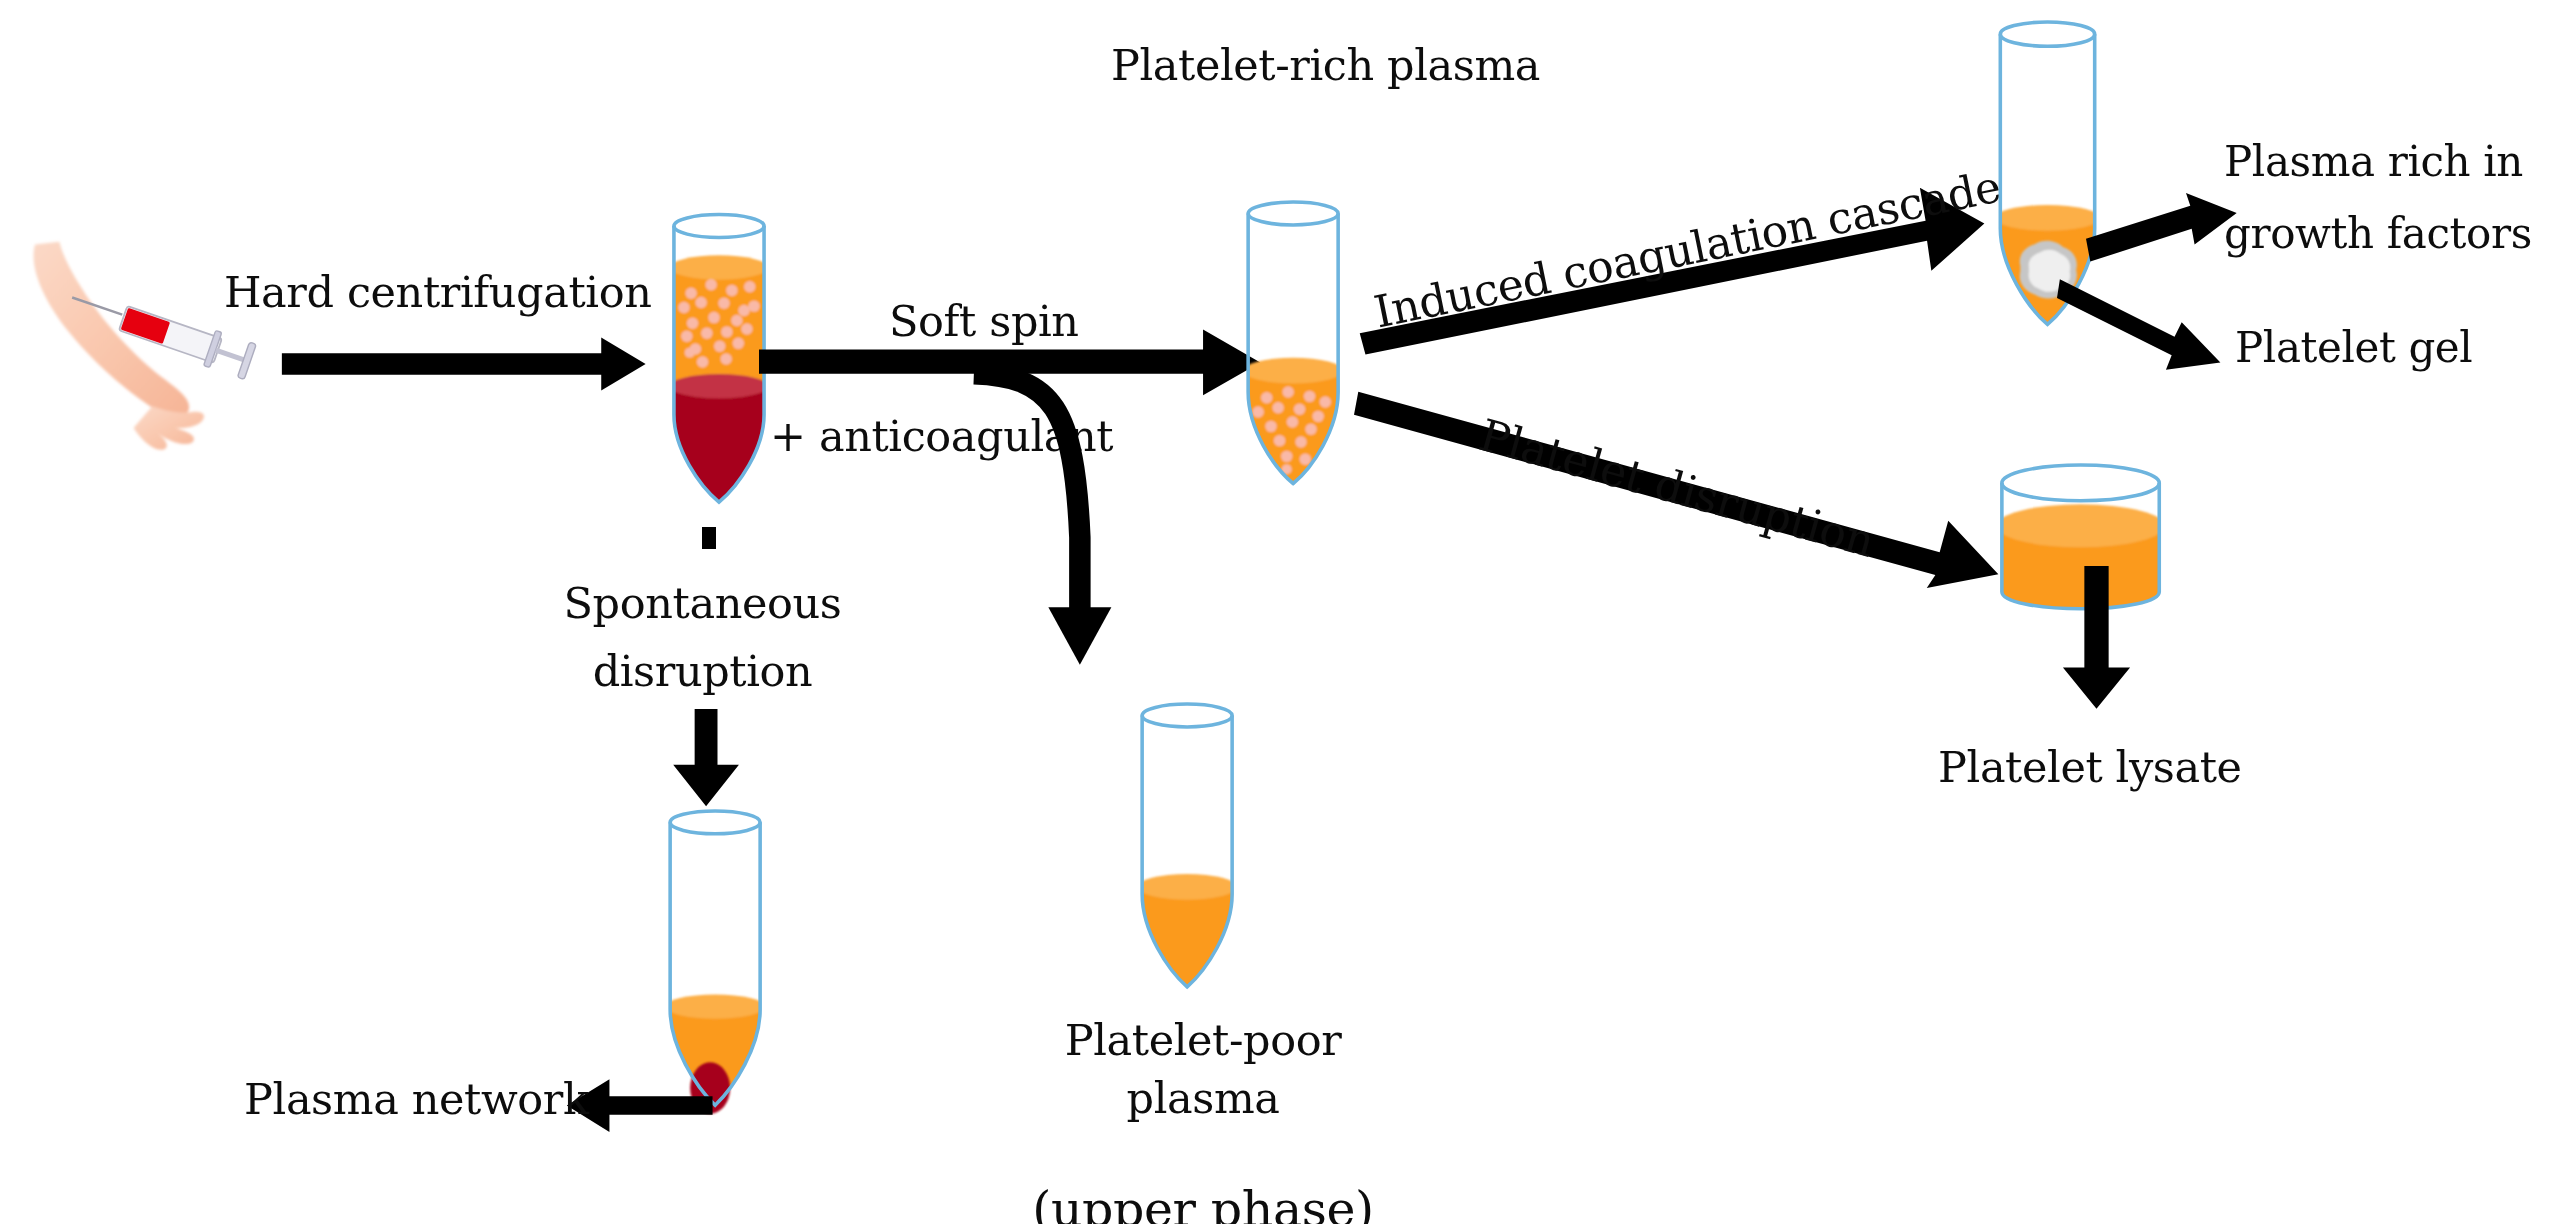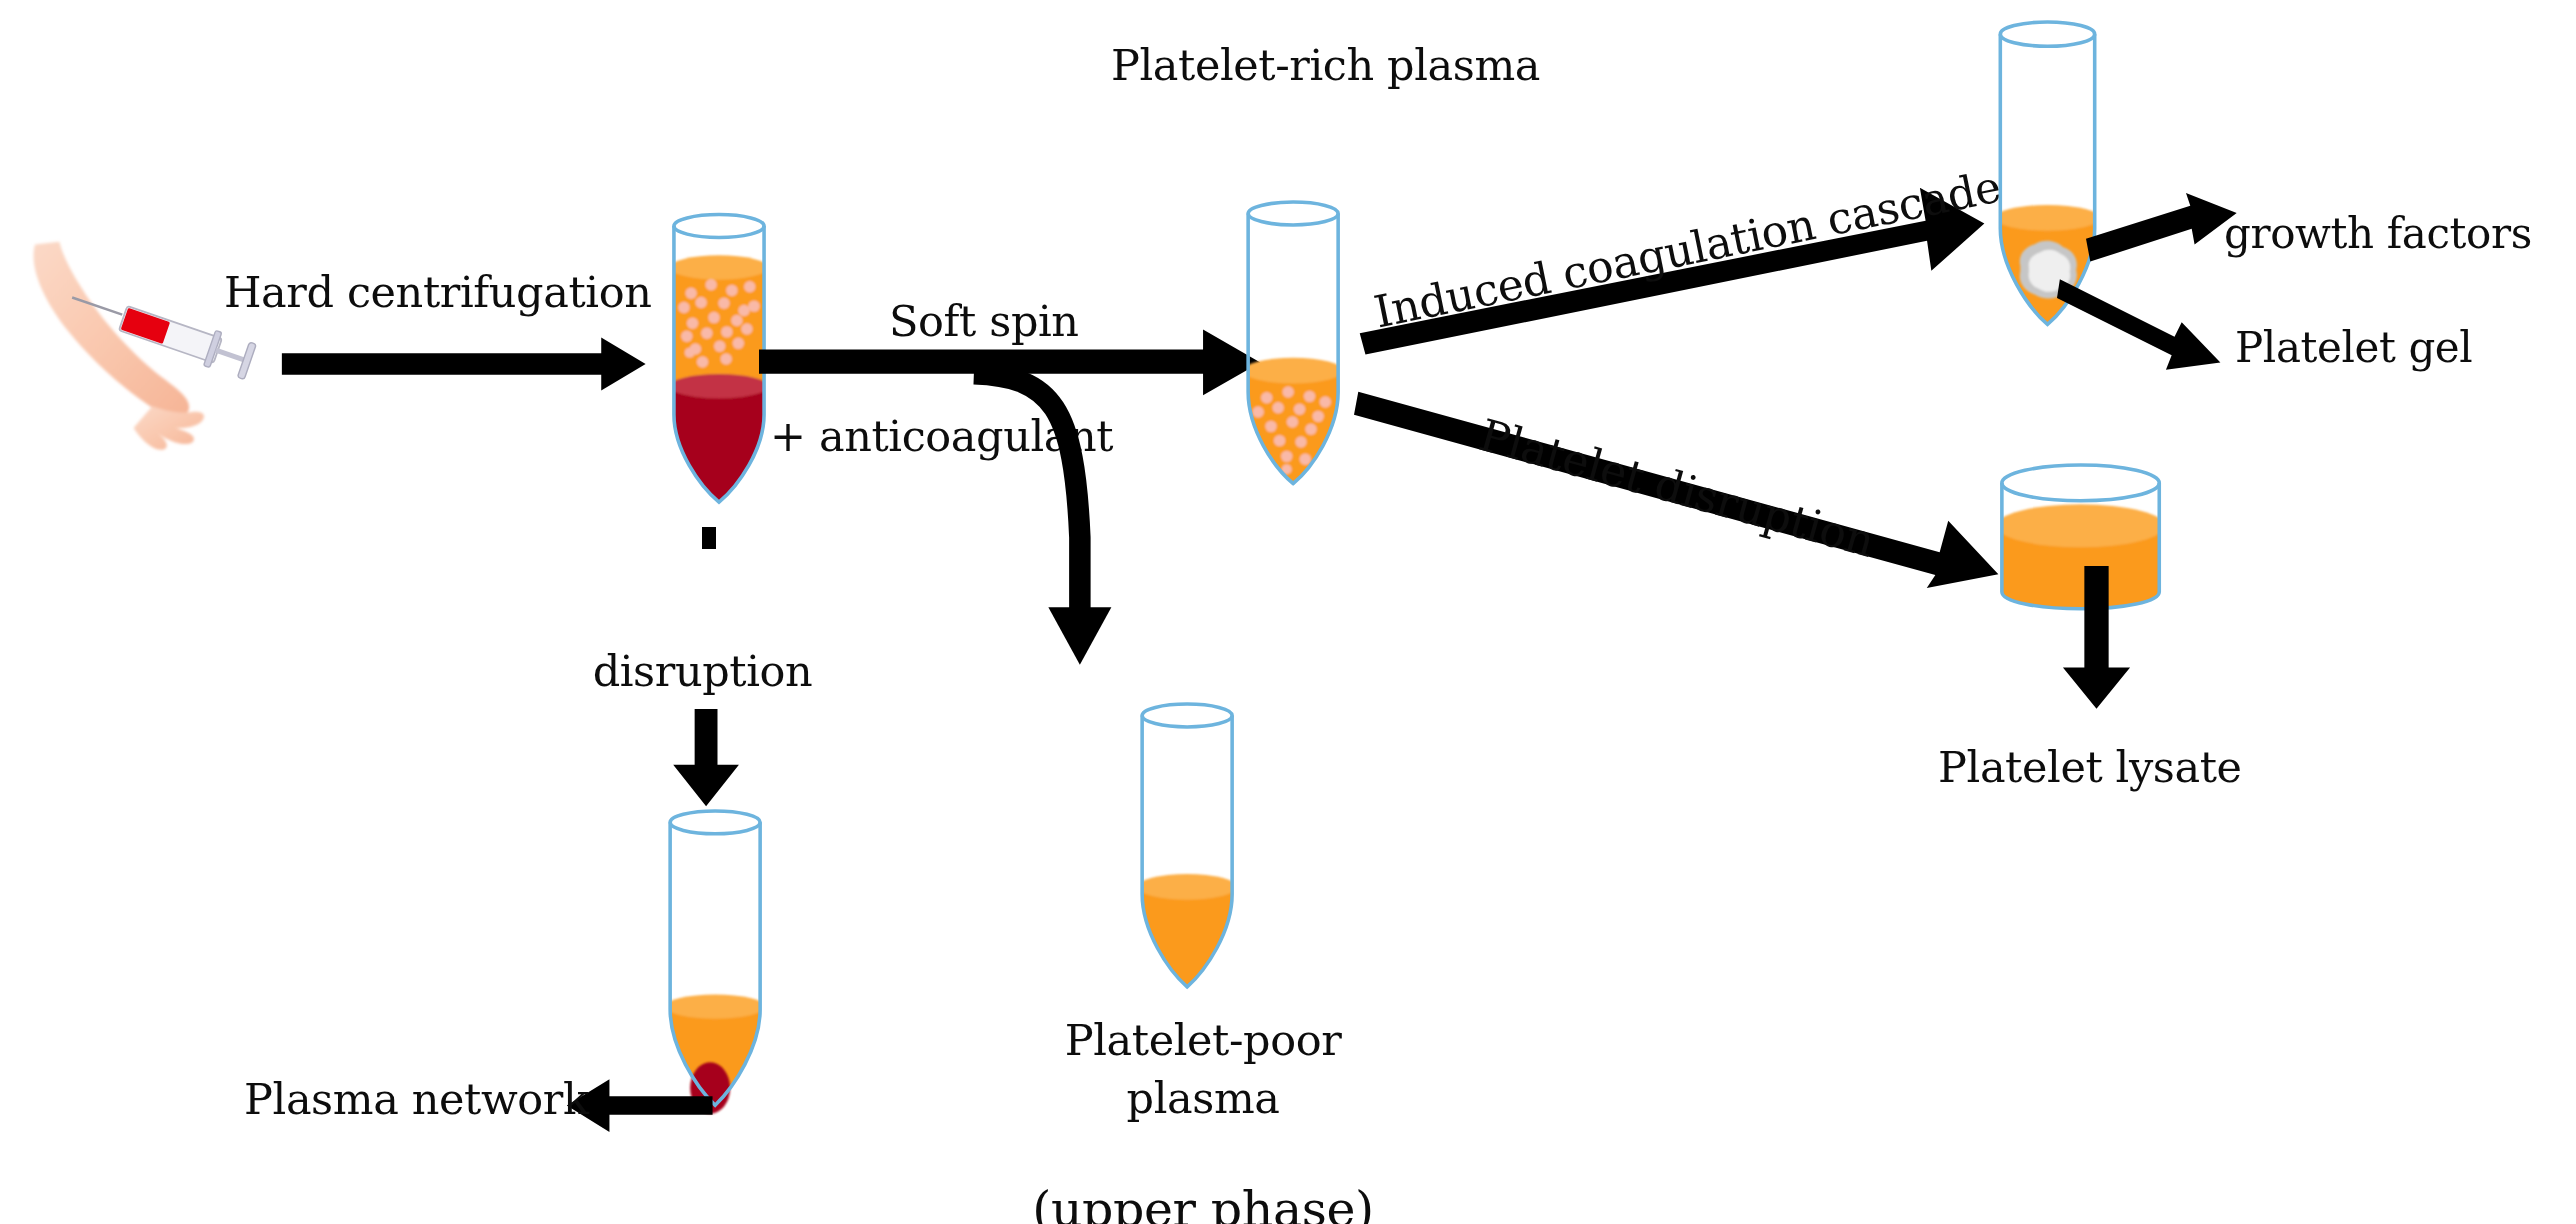--- a/index.html
+++ b/index.html
@@ -247,20 +247,21 @@
   </div>
 
   <svg class="arrow-svg" style="left:2083px; top:193px;" width="186" height="100" viewBox="0 0 260 140">
     <path d="M4,64 L150,18 L144,0 L215,28 L156,72 L152,50 L10,96 Z" fill="#000000"></path>
   </svg>
 
   <svg class="arrow-svg" style="left:2057px; top:265px;" width="215" height="129" viewBox="0 0 300 180">
     <path d="M4,20 L164,100 L174,80 L228,136 L152,146 L160,126 L0,46 Z" fill="#000000"></path>
   </svg>
 
+  <div class="lbl" style="left:2224px; top:136px; width:337px; font-size:42px; text-align:justify; white-space:normal;">Plasma   rich   in</div>
   <div class="lbl" style="left:2224px; top:208px; width:337px; font-size:42px;">growth factors</div>
 
   <div class="lbl" style="left:2235px; top:322px; font-size:42px;">Platelet gel</div>
 
   <div class="tube" style="left:1989px; top:464px;">
     <svg width="186" height="158" viewBox="0 0 260 220">
       <defs>
         <clipPath id="clipBeaker">
           <path d="M18,26 L18,178 C18,192 68,202 128,202 C188,202 238,192 238,178 L238,26 Z"></path>
         </clipPath>
@@ -278,20 +279,21 @@
       </g>
     </svg>
   </div>
 
   <svg class="arrow-svg" style="left:2050px; top:566px;" width="93" height="150" viewBox="0 0 130 210">
     <path d="M48,0 L82,0 L82,142 L112,142 L65,200 L18,142 L48,142 Z" fill="#000000"></path>
   </svg>
 
   <div class="lbl" style="left:1938px; top:741px; font-size:43px;">Platelet lysate</div>
 
+  <div class="lbl center" style="left:516px; top:577px; width:373px; font-size:43px;">Spontaneous</div>
   <div class="lbl center" style="left:516px; top:645px; width:373px; font-size:43px;">disruption</div>
 
   <svg class="arrow-svg" style="left:666px; top:709px;" width="93" height="100" viewBox="0 0 130 140">
     <path d="M40,0 L72,0 L72,78 L102,78 L56,136 L10,78 L40,78 Z" fill="#000000"></path>
   </svg>
 
   <div class="tube" style="left:653px; top:802px;">
     <svg width="125" height="315" viewBox="0 0 175 440">
       <defs>
         <clipPath id="clipTube4">

